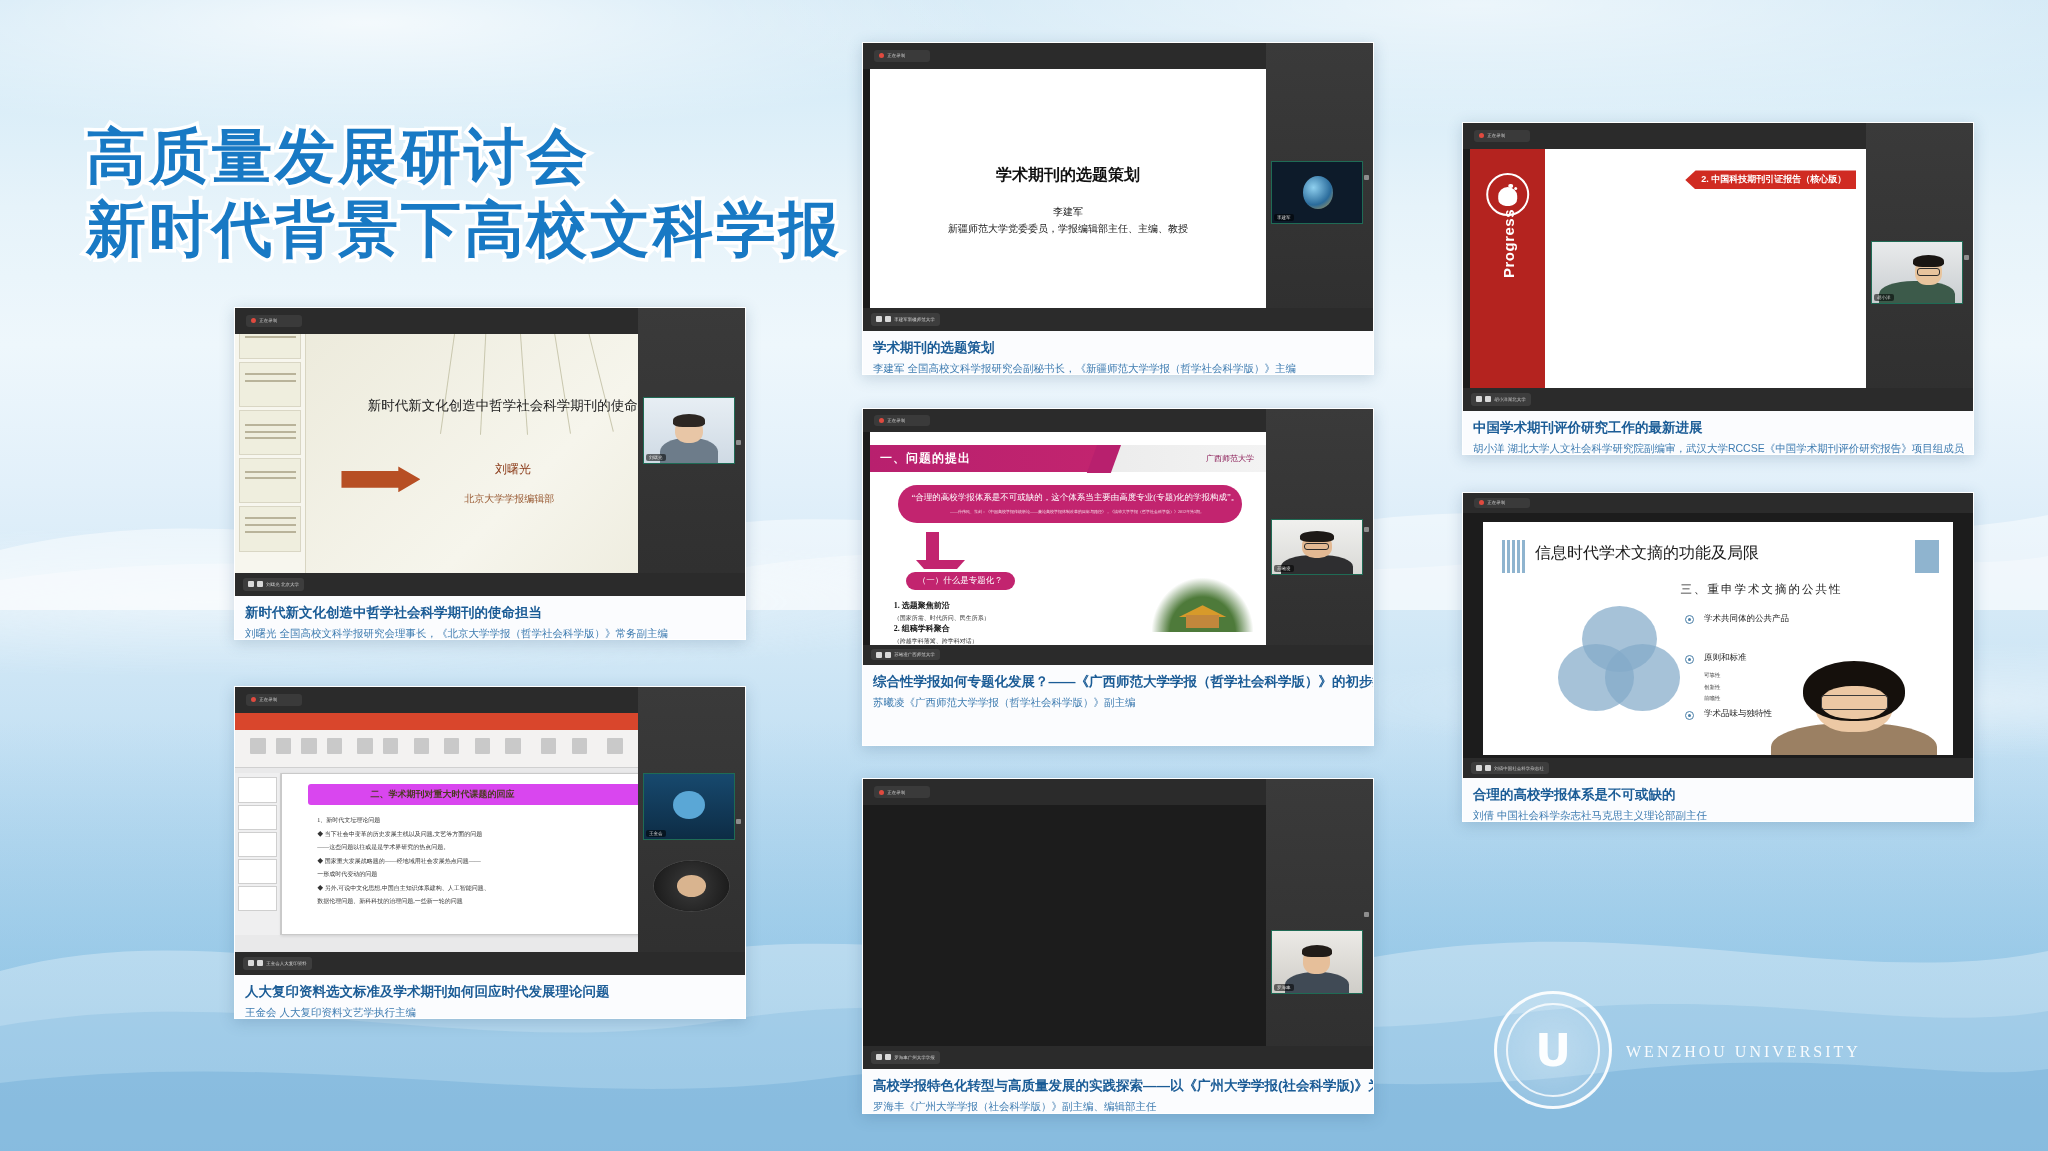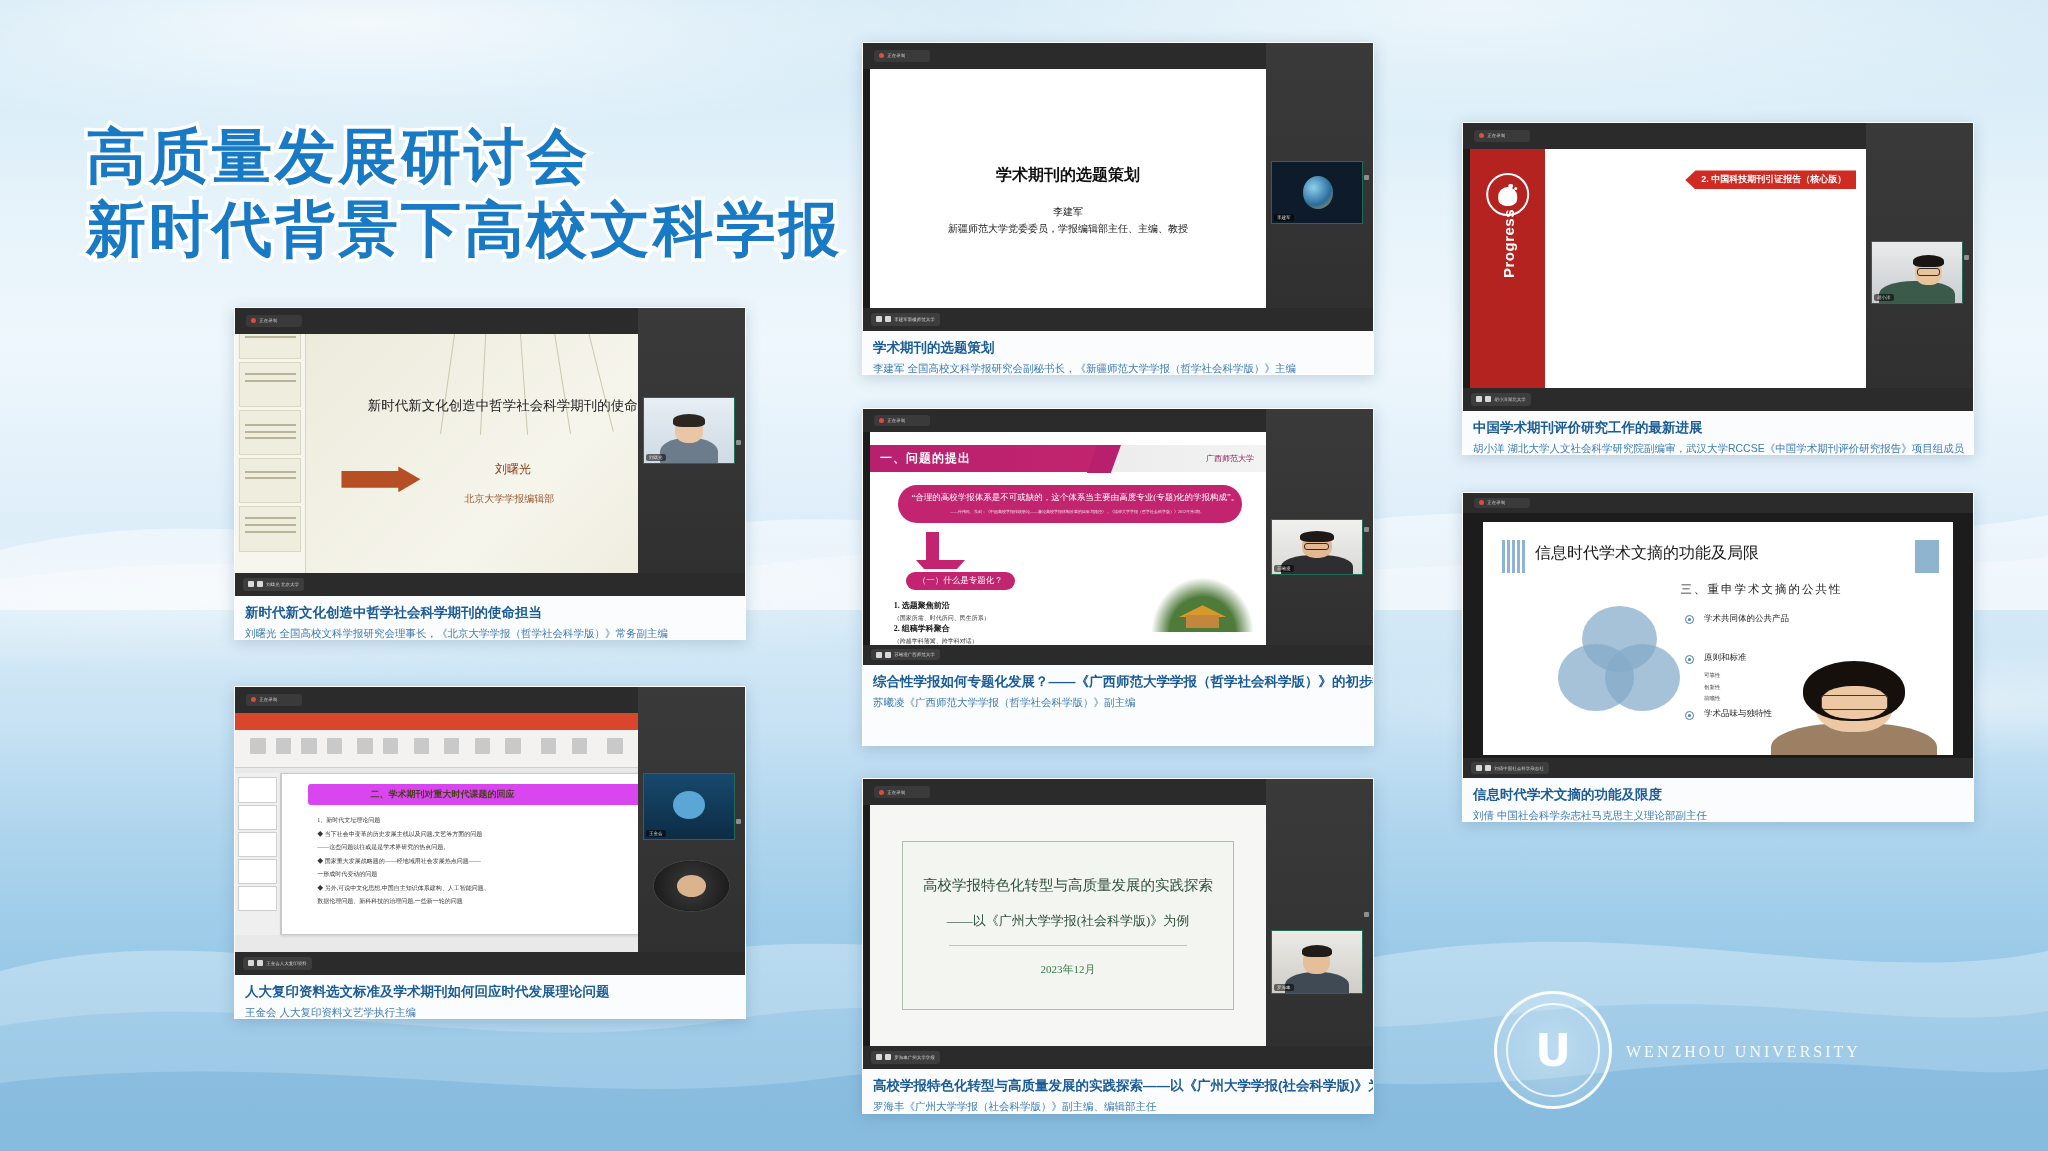--- a/index.html
+++ b/index.html
@@ -496,30 +496,20 @@
     </div>
   </div>
   <div class="caption">
     <div class="cap-title">综合性学报如何专题化发展？——《广西师范大学学报（哲学社会科学版）》的初步探索</div>
     <div class="cap-sub">苏曦凌《广西师范大学学报（哲学社会科学版）》副主编</div>
   </div>
 </div>
 
 <div class="card" style="left:862px; top:778px; width:512px; height:336px;">
   <div class="shot" style="height:290px;">
-    <div class="slide-area">
-      <div class="gz">
-        <div class="gz-in">
-          <div class="gz-t1">高校学报特色化转型与高质量发展的实践探索</div>
-          <div class="gz-t2">——以《广州大学学报(社会科学版)》为例</div>
-          <div class="gz-rule"></div>
-          <div class="gz-t3">2023年12月</div>
-        </div>
-      </div>
-    </div>
     <div class="zbar-top">
       <div class="zpill">
         <span class="zdot"></span>
         <span class="zlbl">正在录制</span>
       </div>
     </div>
     <div class="side-rail">
       <div class="rail-arrow"></div>
     </div>
     <div class="thumb" style="right:2%; top:52%; width:18%; height:22%;">
@@ -638,21 +628,21 @@
     </div>
     <div class="zbar-bot" style="height:7%;">
       <div class="zbot-pill">
         <span class="zbot-ico"></span>
         <span class="zbot-ico"></span>
         <span class="zlbl">刘倩中国社会科学杂志社</span>
       </div>
     </div>
   </div>
   <div class="caption">
-    <div class="cap-title">信息时代学术文摘的功能及限度</div>
+    <div class="cap-title">合理的高校学报体系是不可或缺的</div>
     <div class="cap-sub">刘倩  中国社会科学杂志社马克思主义理论部副主任</div>
   </div>
 </div>
 
 <div class="wz-logo">
   <div class="wz-seal">
     <span>U</span>
   </div>
   <div class="wz-txt">
     <div class="wz-en">WENZHOU UNIVERSITY</div>

